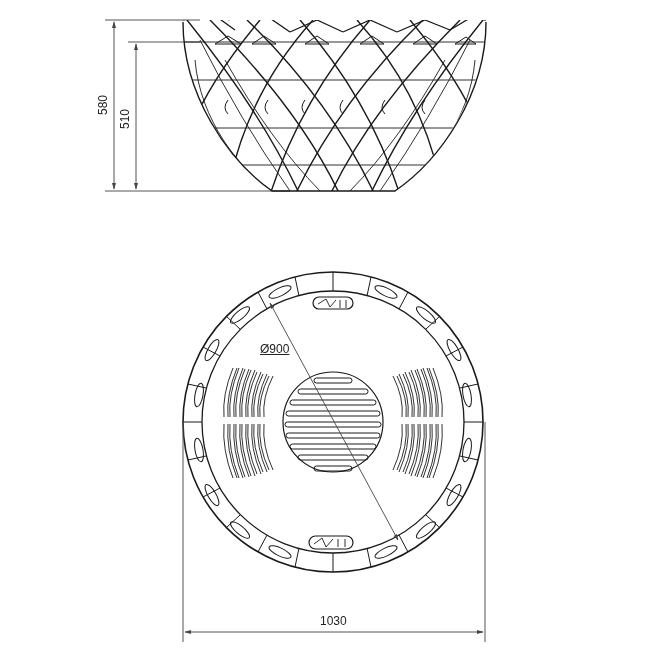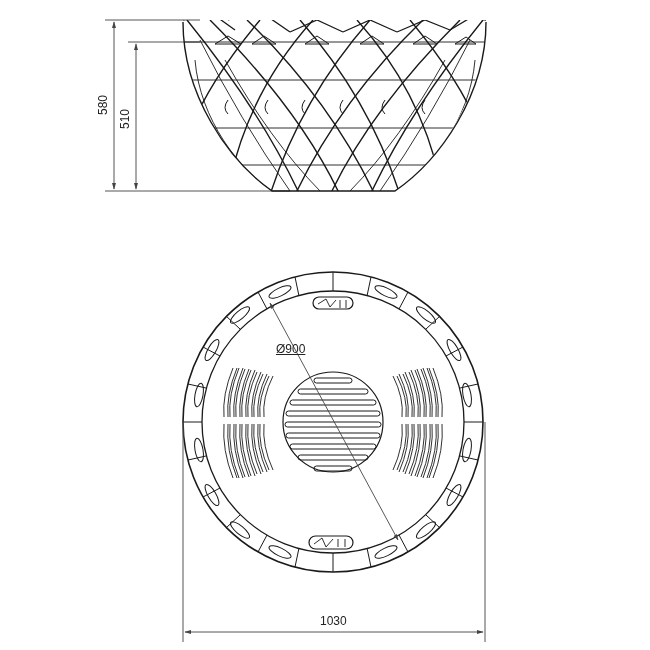--- a/index.html
+++ b/index.html
@@ -204,14 +204,14 @@
 
   <g stroke="#555" stroke-width="1" fill="none">
     <line x1="183" y1="422" x2="183" y2="642"></line>
     <line x1="485" y1="422" x2="485" y2="642"></line>
     <line x1="185" y1="632" x2="483" y2="632" marker-start="url(#arr)" marker-end="url(#arr)"></line>
   </g>
 </svg>
 
 <div class="lbl rot" style="left:93px; top:98px;">580</div>
 <div class="lbl rot" style="left:115px; top:112px;">510</div>
-<div class="lbl" style="left:276px; top:342px;text-decoration:underline;">Ø900</div>
+<div class="lbl" style="left:260px; top:342px;text-decoration:underline;">Ø900</div>
 <div class="lbl" style="left:320px; top:614px;">1030</div>
 
 </body></html>

